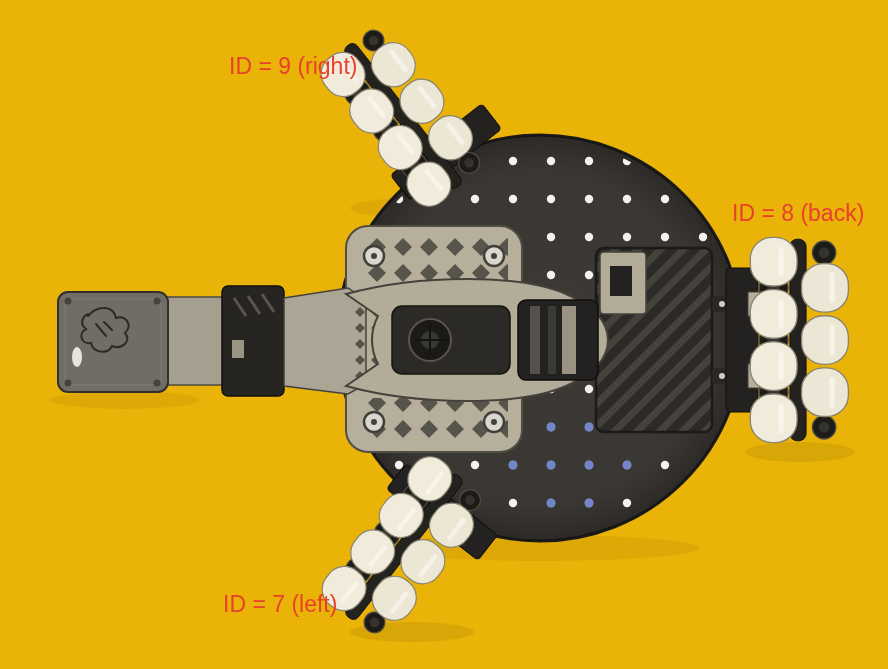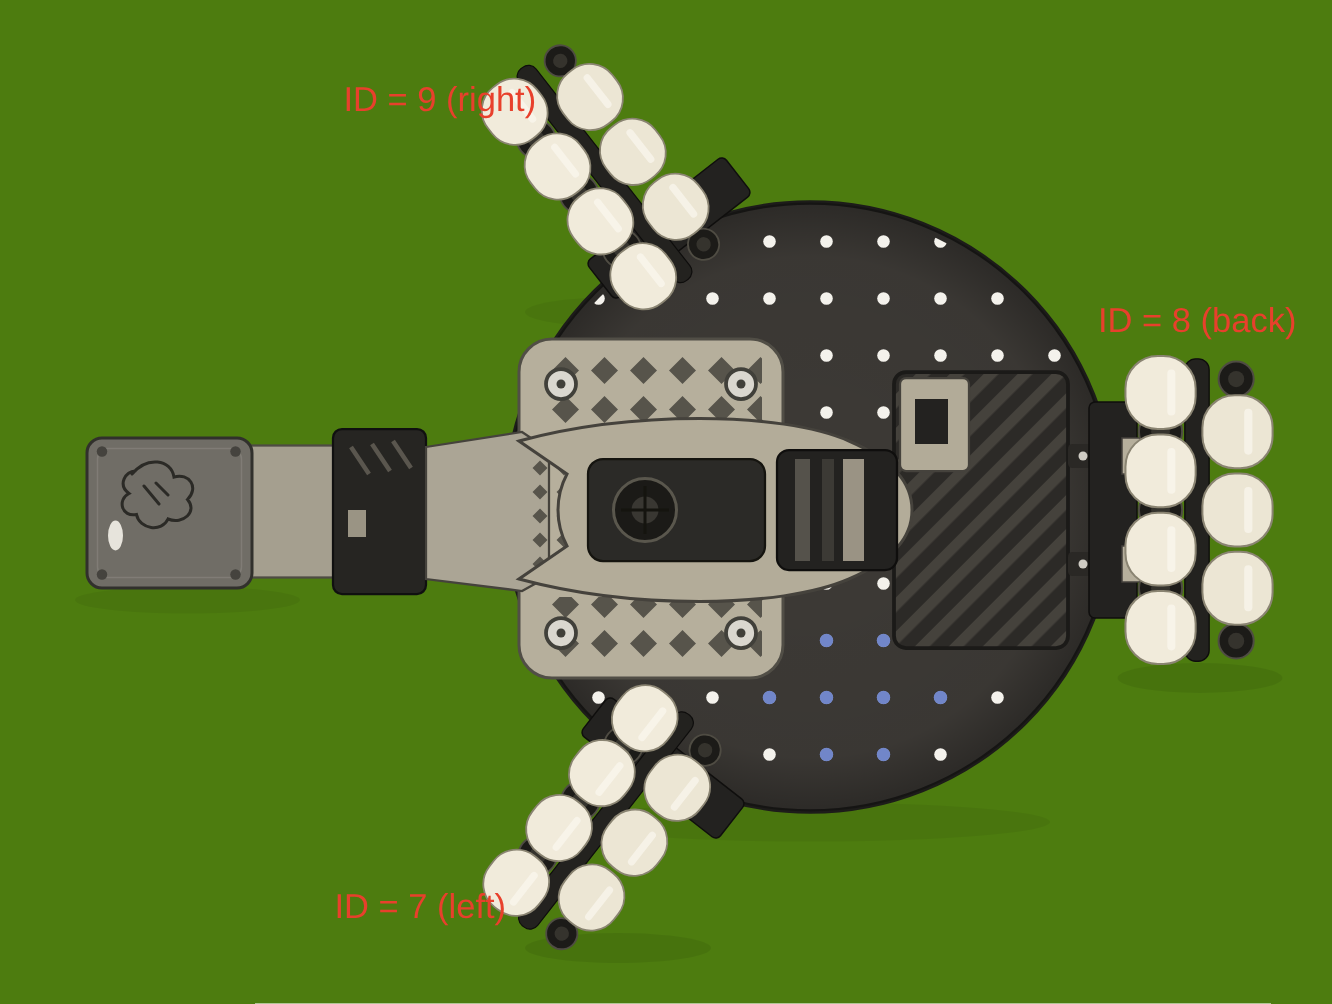--- a/index.html
+++ b/index.html
@@ -8,21 +8,21 @@
     background: #ffffff;
     width: 888px;
     height: 669px;
     overflow: hidden;
     font-family: "Liberation Sans", sans-serif;
   }
   .stage {
     position: relative;
     width: 888px;
     height: 669px;
-    background: #4d7c0f;
+    background: #eab308;
   }
   svg { display: block; }
   text.annotation {
     font-family: "Liberation Sans", sans-serif;
     font-size: 23px;
     font-weight: 400;
   }
 </style>
 </head>
 <body>

